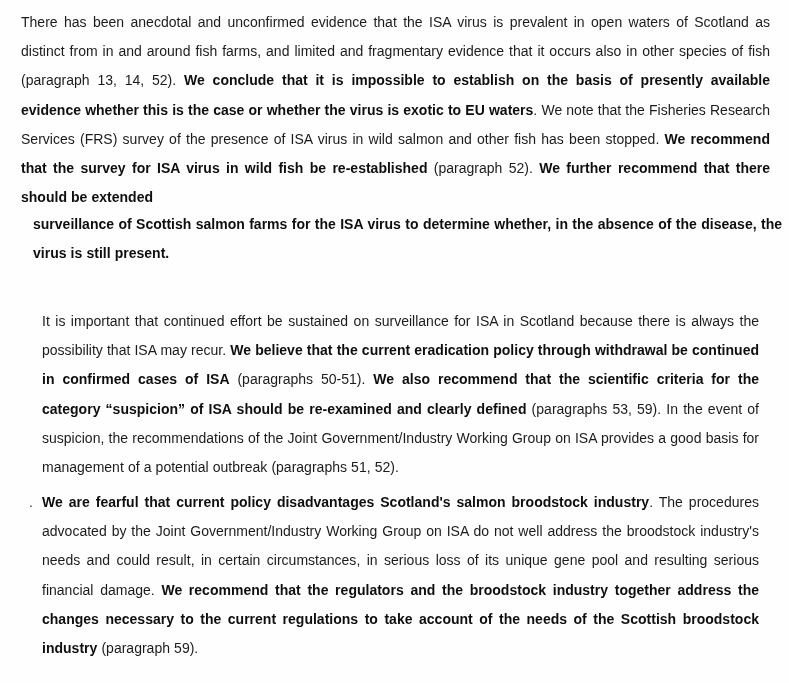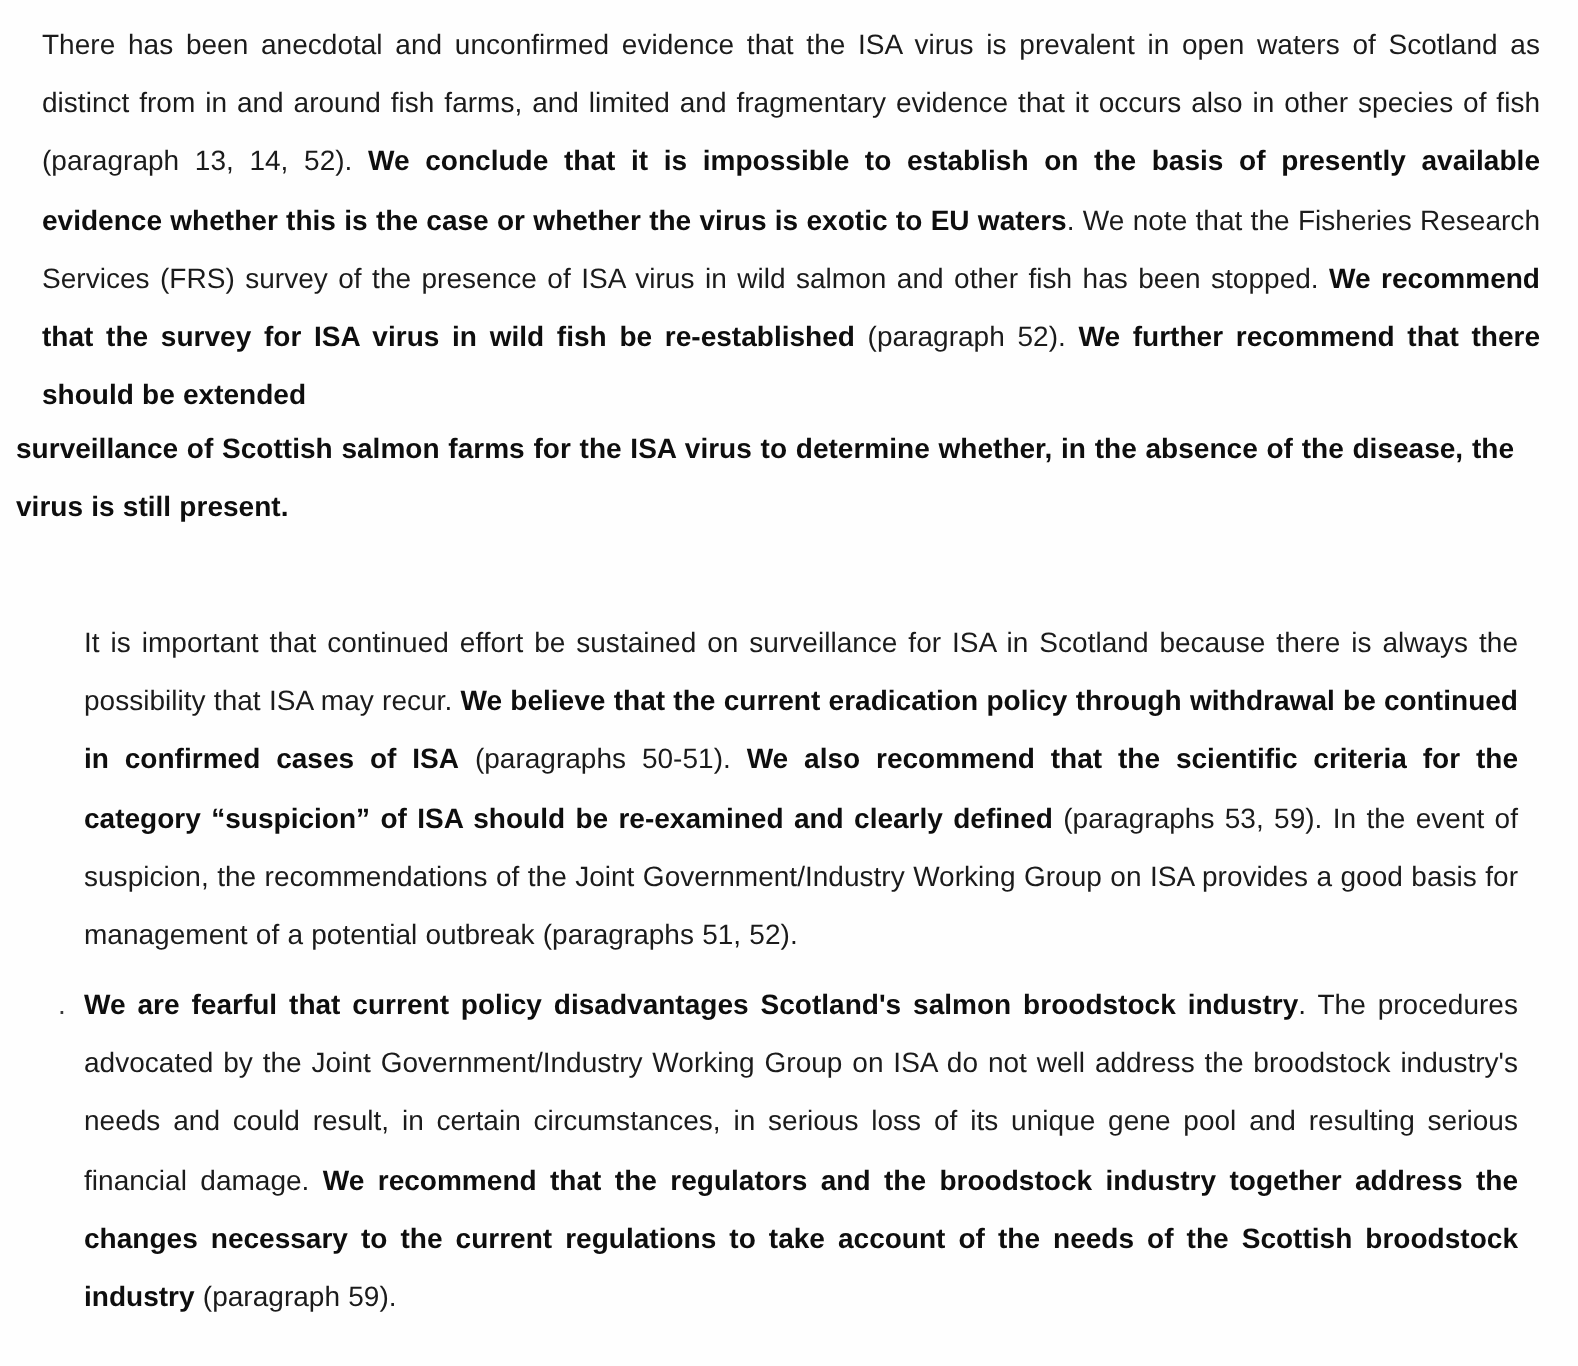--- a/index.html
+++ b/index.html
@@ -30,21 +30,21 @@
     word-spacing: 0.2px;
     color: #1b1b1b;
     -webkit-font-smoothing: none;
   }
   .block.b1 {
     left: 21px;
     top: 8px;
     width: 749px;
   }
   .block.b2 {
-    left: 8px;
+    left: 33px;
     top: 210px;
     width: 749px;
   }
   .block.b3 {
     left: 42px;
     top: 291px;
     width: 717px;
     margin-top: 16px;
   }
   .block.b4 {

